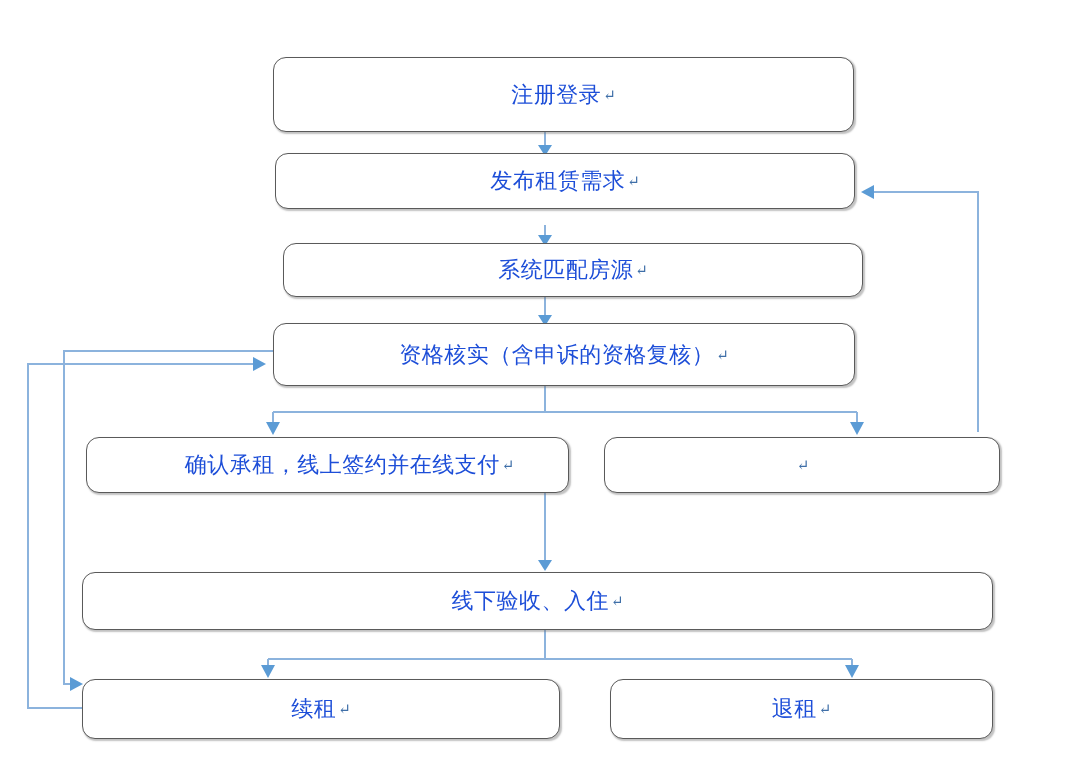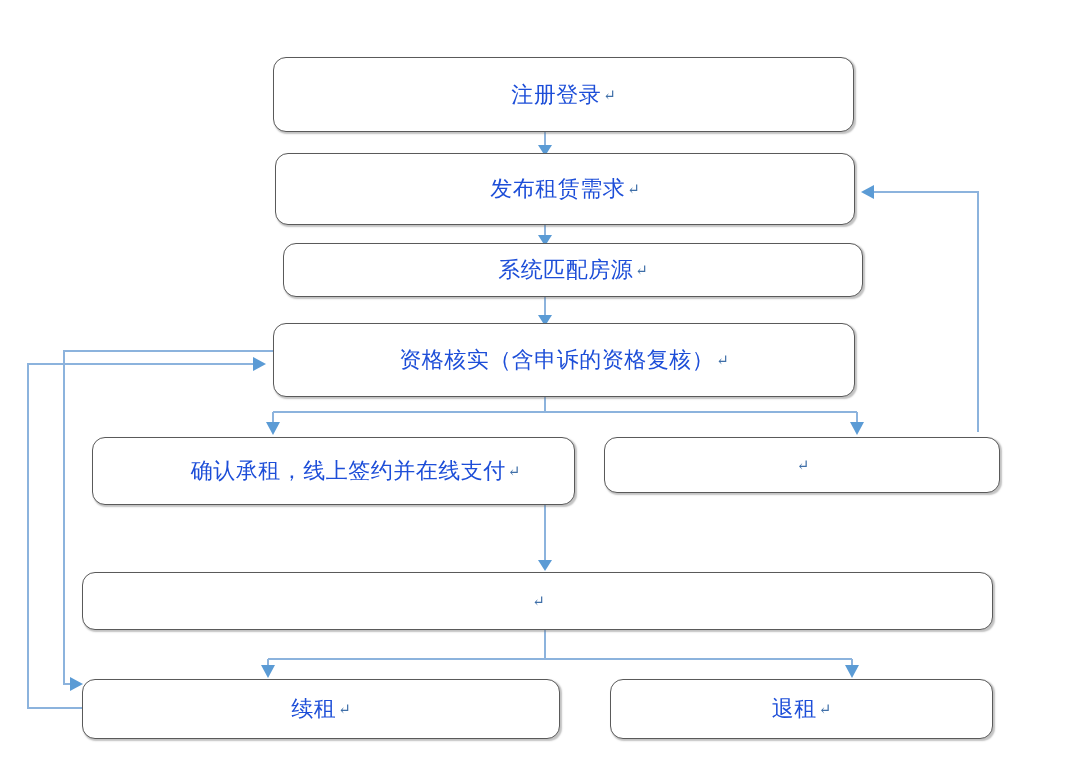--- a/index.html
+++ b/index.html
@@ -132,45 +132,46 @@
       </g>
 
     </g>
   </svg>
 
   <div class="node-box" style="left:273px; top:57px; width:581px; height:75px;">
     <span class="node-label">注册登录</span>
       <span class="pilcrow">↵</span>
   </div>
 
-  <div class="node-box" style="left:275px; top:153px; width:580px; height:72px;">
+  <div class="node-box" style="left:275px; top:153px; width:580px; height:56px;">
     <span class="node-label">发布租赁需求</span>
       <span class="pilcrow">↵</span>
   </div>
 
   <div class="node-box" style="left:275px; top:243px; width:580px; height:54px;margin-left:8px;">
     <span class="node-label">系统匹配房源</span>
       <span class="pilcrow">↵</span>
   </div>
 
-  <div class="node-box" style="left:273px; top:323px; width:582px; height:74px;">
+  <div class="node-box" style="left:273px; top:323px; width:582px; height:63px;">
     <span class="node-label">资格核实（含申诉的资格复核）</span>
       <span class="pilcrow">↵</span>
   </div>
 
-  <div class="node-box" style="left:92px; top:437px; width:483px; height:68px;padding-left:44px;">
+  <div class="node-box" style="left:86px; top:437px; width:483px; height:56px;padding-left:44px;">
     <span class="node-label">确认承租，线上签约并在线支付</span>
       <span class="pilcrow">↵</span>
   </div>
 
   <div class="node-box" style="left:604px; top:437px; width:396px; height:56px;">
       <span class="pilcrow">↵</span>
   </div>
 
   <div class="node-box" style="left:82px; top:572px; width:911px; height:58px;">
+    <span class="node-label">线下验收、入住</span>
       <span class="pilcrow">↵</span>
   </div>
 
   <div class="node-box" style="left:82px; top:679px; width:478px; height:60px;">
     <span class="node-label">续租</span>
       <span class="pilcrow">↵</span>
   </div>
 
   <div class="node-box" style="left:610px; top:679px; width:383px; height:60px;">
     <span class="node-label">退租</span>

